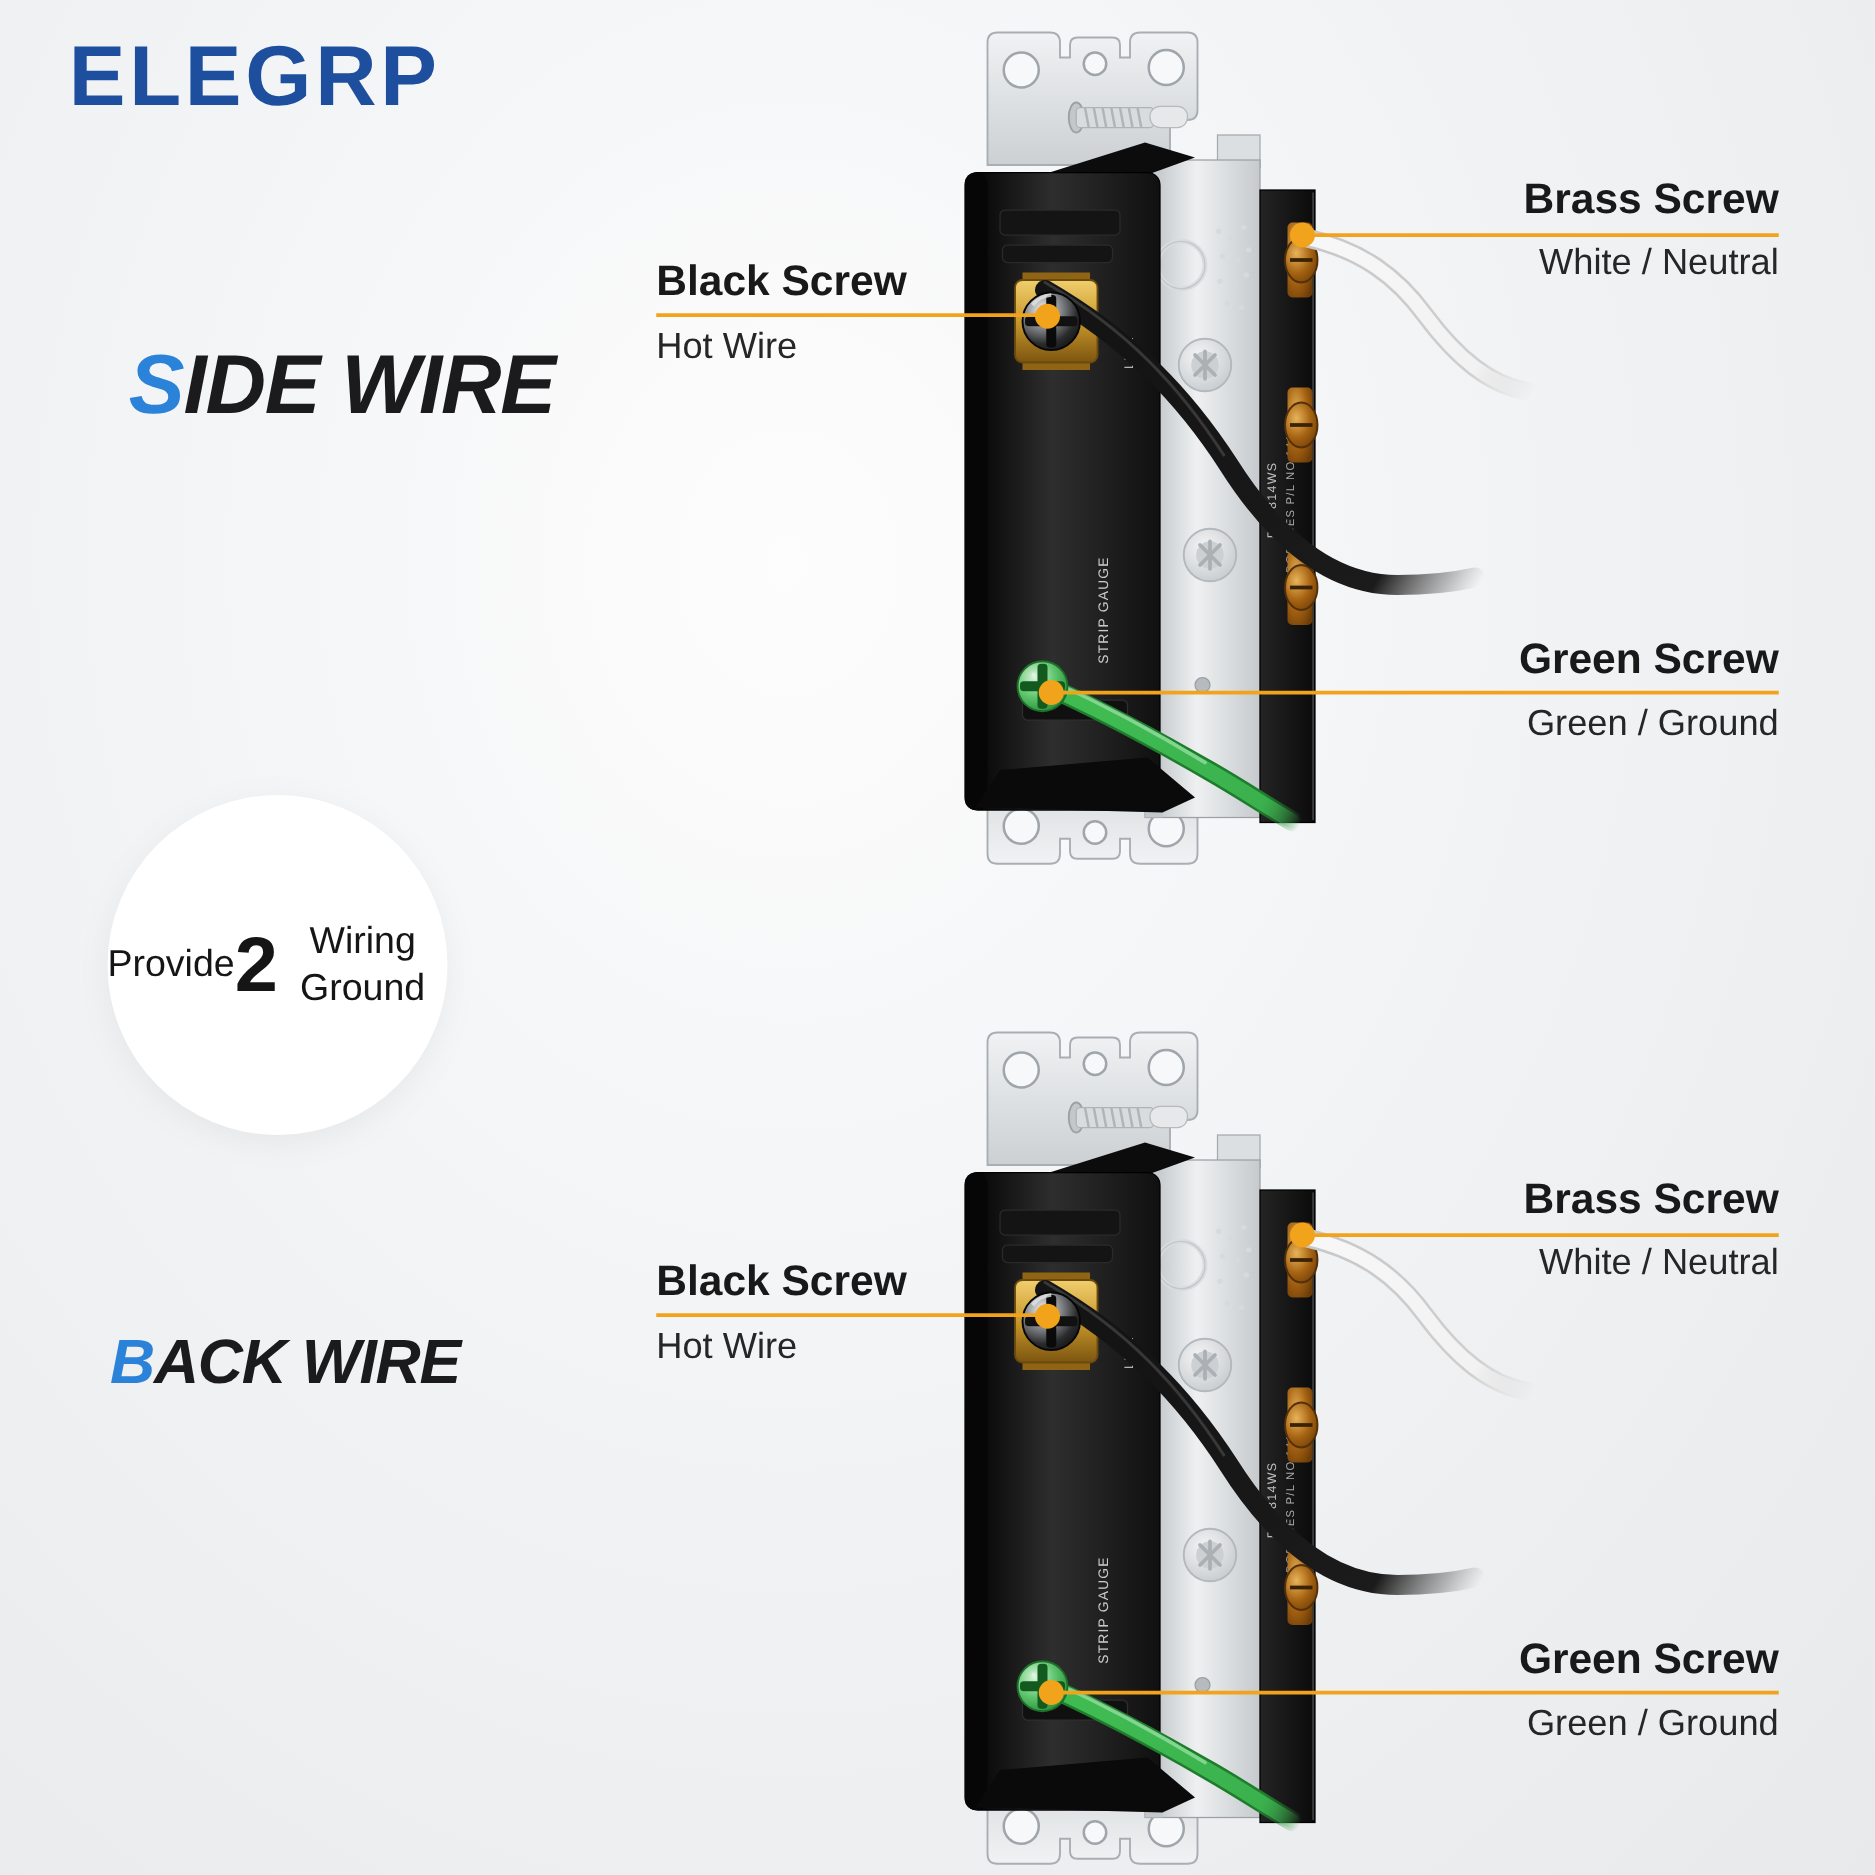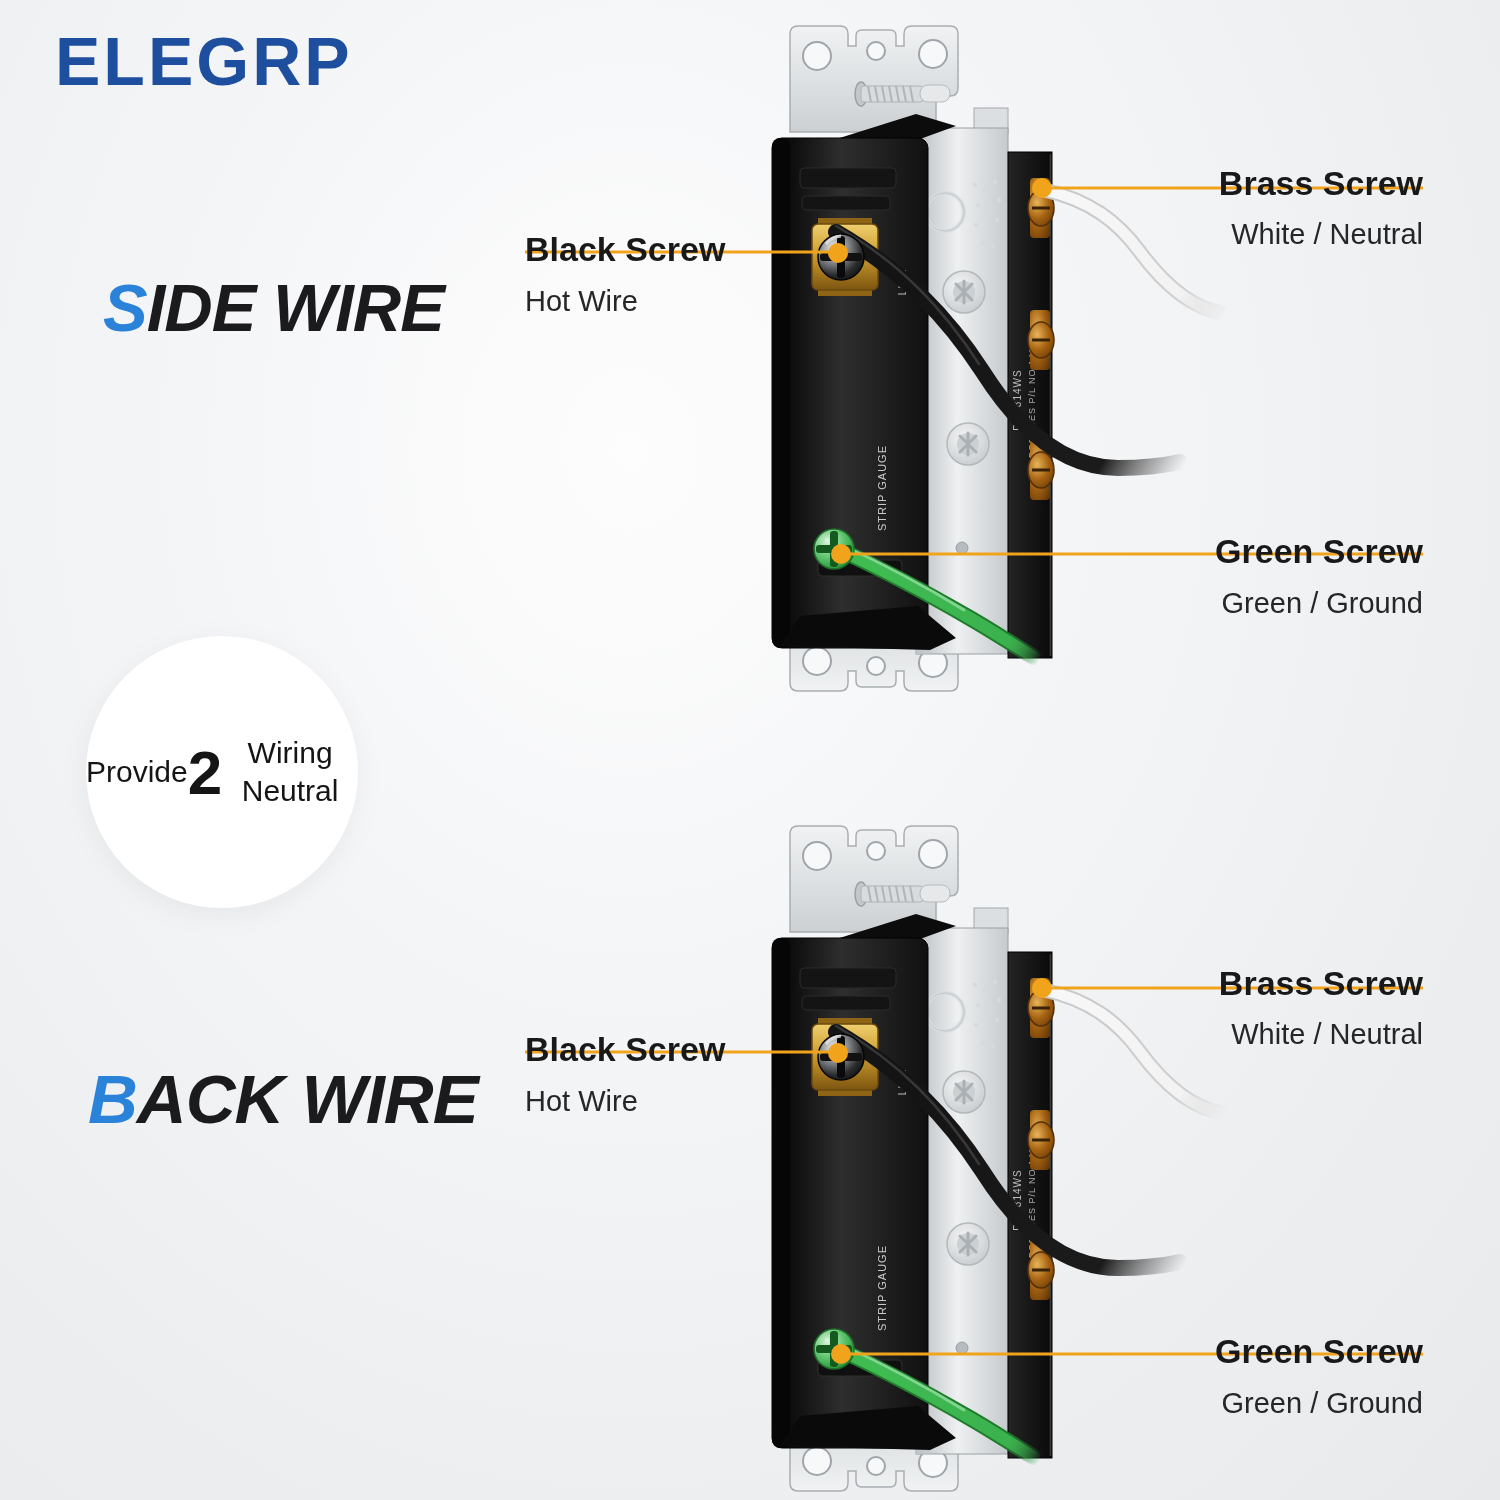--- a/index.html
+++ b/index.html
@@ -20,21 +20,21 @@
   .figure--back{top:800px;}
   .fig-art{position:absolute;left:0;top:0;width:1500px;height:800px;}
   .fig-heading{
     position:absolute;left:88px;
     font-size:67px;font-weight:bold;font-style:italic;letter-spacing:-1px;
     color:#1b1b1d;white-space:nowrap;
   }
   .figure--side .fig-heading{top:254px;}
   .figure--back .fig-heading{top:260px;}
   .fig-heading .lead{color:#2b82d9;}
-  .co{position:absolute;white-space:nowrap;margin-top:24px;}
+  .co{position:absolute;white-space:nowrap;}
   .co-title{font-size:34px;font-weight:bold;color:#191919;}
   .co-sub{font-size:29px;font-weight:normal;color:#262626;}
   .co-left{left:525px;text-align:left;}
   .co-right{right:77px;text-align:right;}
   .co-black-title{top:206px;text-align:center;}
   .co-black-sub{top:261px;}
   .co-brass-title{top:140px;}
   .co-brass-sub{top:194px;}
   .co-green-title{top:508px;}
   .co-green-sub{top:563px;}
@@ -266,28 +266,28 @@
     <div class="co co-right co-title co-brass-title">Brass Screw</div>
     <div class="co co-right co-sub co-brass-sub">White / Neutral</div>
 
     <div class="co co-right co-title co-green-title">Green Screw</div>
     <div class="co co-right co-sub co-green-sub">Green / Ground</div>
   </section>
 
   <div class="badge">
     <div class="badge-line">Provide</div>
     <div class="badge-number">2</div>
-    <div class="badge-line">Wiring Neutral</div>
+    <div class="badge-line">Wiring Ground</div>
   </div>
 
   <section class="figure figure--back">
     <svg class="fig-art" viewBox="0 0 1500 800" role="img">
       <use href="#switch-art"></use>
     </svg>
-    <h2 class="fig-heading" style="margin:0;font-size:69px;"><span class="lead">B</span><span>ACK WIRE</span></h2>
+    <h2 class="fig-heading" style="margin:0;font-size:50px;"><span class="lead">B</span><span>ACK WIRE</span></h2>
 
     <div class="co co-left co-title co-black-title">Black Screw</div>
     <div class="co co-left co-sub co-black-sub">Hot Wire</div>
 
     <div class="co co-right co-title co-brass-title">Brass Screw</div>
     <div class="co co-right co-sub co-brass-sub">White / Neutral</div>
 
     <div class="co co-right co-title co-green-title">Green Screw</div>
     <div class="co co-right co-sub co-green-sub">Green / Ground</div>
   </section>

